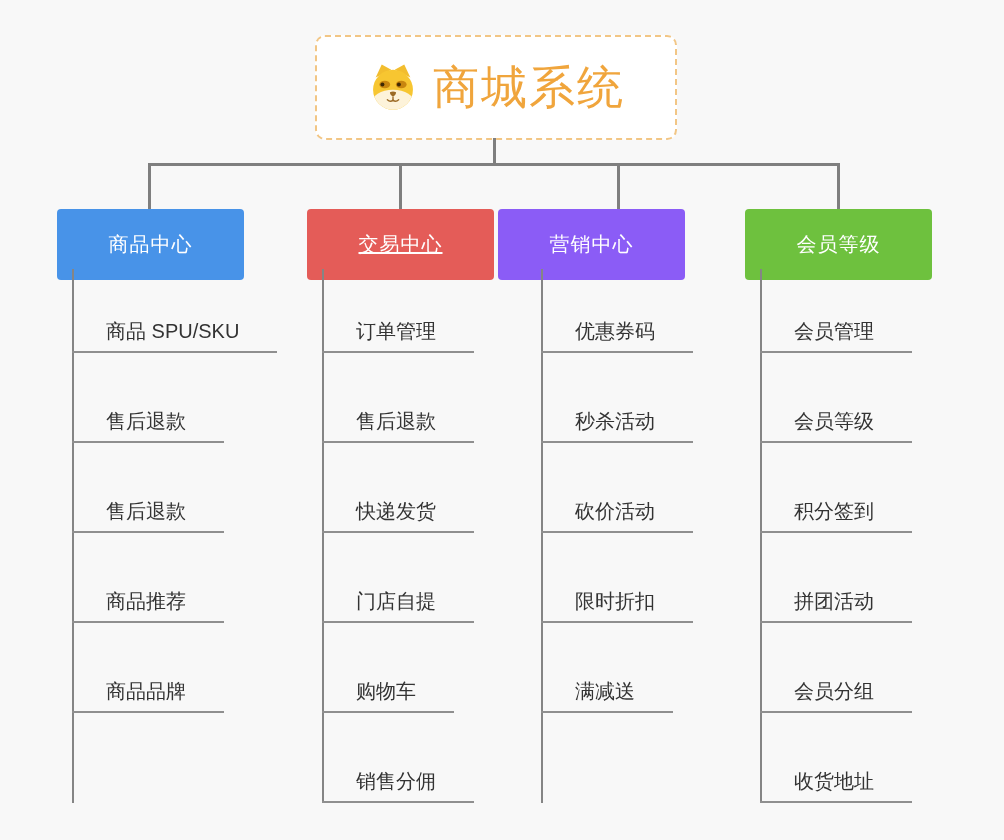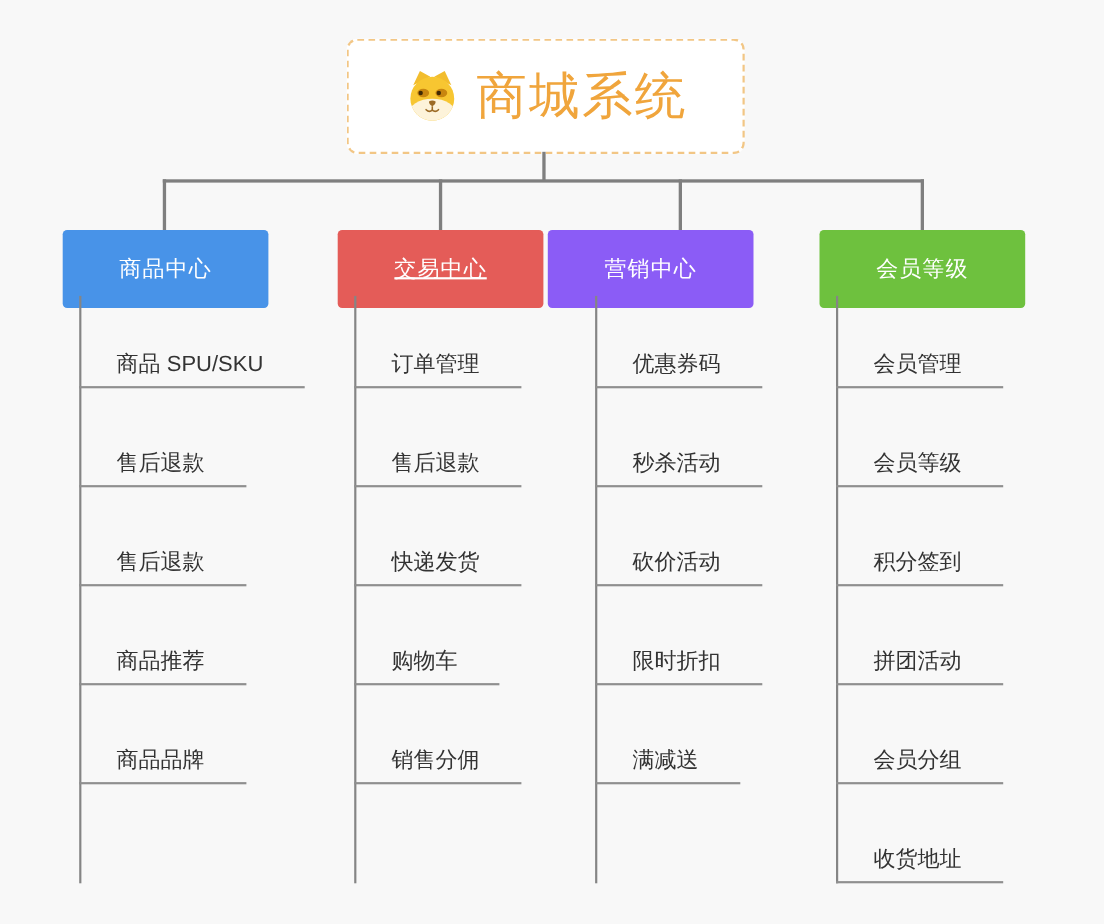--- a/index.html
+++ b/index.html
@@ -128,20 +128,21 @@
   </div>
 
   <div class="branch" style="left: 307px; background-color: rgb(228, 92, 88); text-decoration: underline;">
     <span>交易中心</span>
   </div>
   <div class="trunk" style="left:322px"></div>
   <div class="col" style="left:322px">
     <div class="item">订单管理</div>
     <div class="item">售后退款</div>
     <div class="item">快递发货</div>
+    <div class="item">门店自提</div>
     <div class="item">购物车</div>
     <div class="item">销售分佣</div>
   </div>
 
   <div class="branch" style="left: 498px; background-color: #8b5cf6;">
     <span>营销中心</span>
   </div>
   <div class="trunk" style="left:541px"></div>
   <div class="col" style="left:541px">
     <div class="item">优惠券码</div>

